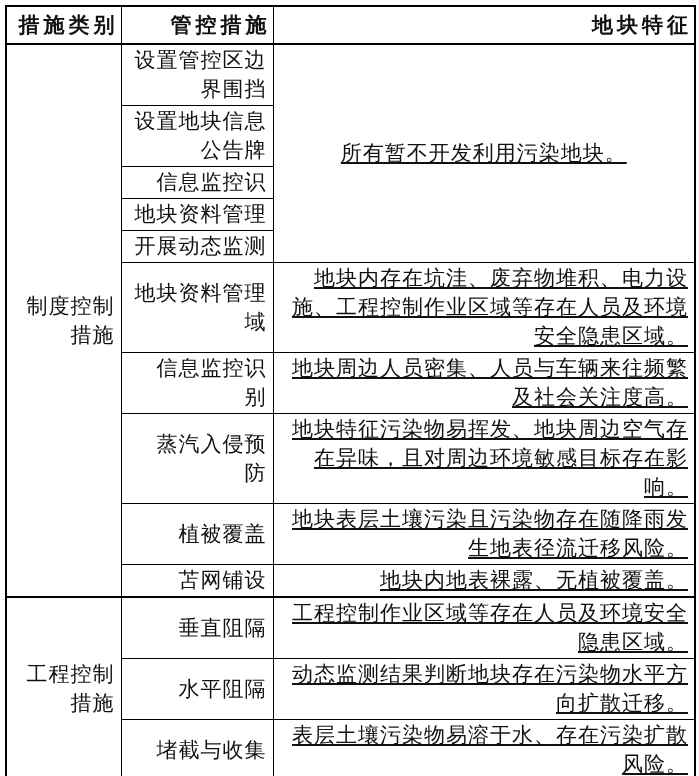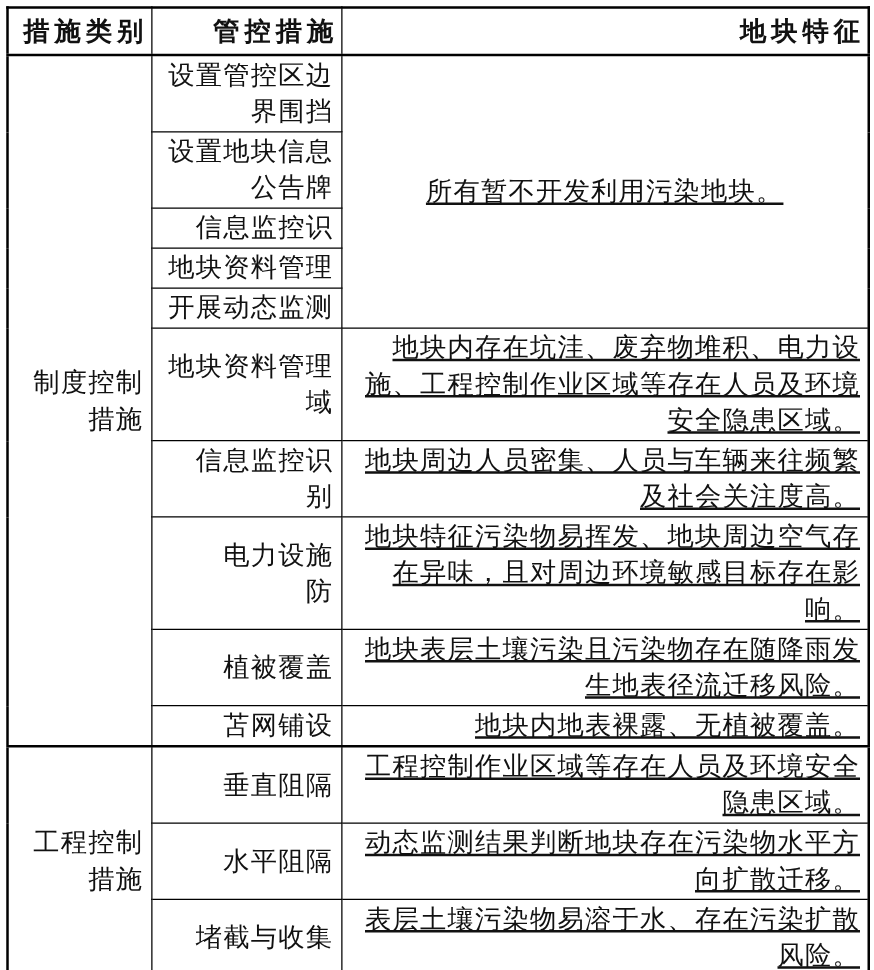--- a/index.html
+++ b/index.html
@@ -110,21 +110,21 @@
           <td class="measure-cell">地块资料管理
 域</td>
           <td class="feature-cell">地块内存在坑洼、废弃物堆积、电力设施、工程控制作业区域等存在人员及环境安全隐患区域。</td>
         </tr>
         <tr>
           <td class="measure-cell">信息监控识
 别</td>
           <td class="feature-cell">地块周边人员密集、人员与车辆来往频繁及社会关注度高。</td>
         </tr>
         <tr>
-          <td class="measure-cell">电力设施
+          <td class="measure-cell">蒸汽入侵预
 防</td>
           <td class="feature-cell">地块特征污染物易挥发、地块周边空气存在异味，且对周边环境敏感目标存在影响。</td>
         </tr>
         <tr>
           <td class="measure-cell">植被覆盖</td>
           <td class="feature-cell">地块表层土壤污染且污染物存在随降雨发生地表径流迁移风险。</td>
         </tr>
         <tr>
           <td class="measure-cell">苫网铺设</td>
           <td class="feature-cell">地块内地表裸露、无植被覆盖。</td>

